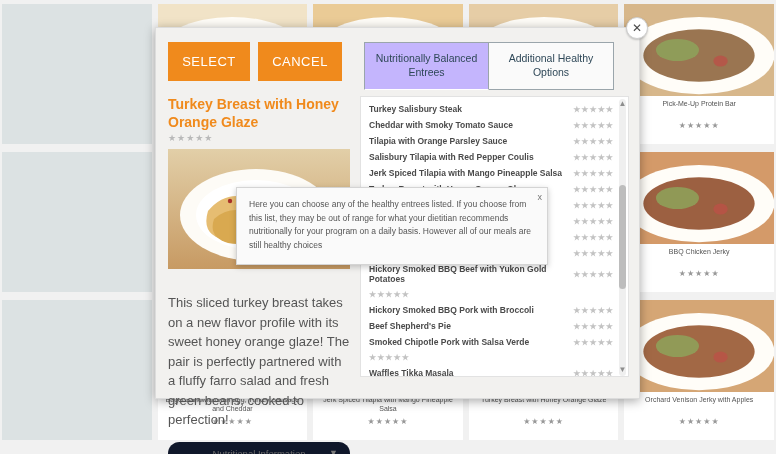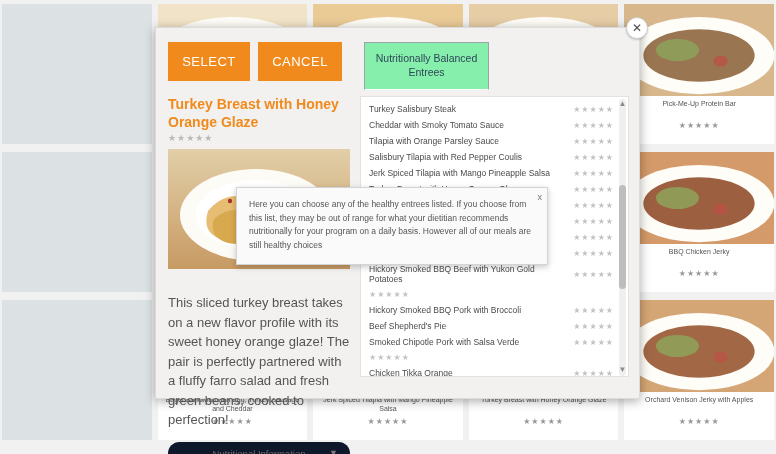--- a/index.html
+++ b/index.html
@@ -120,21 +120,21 @@
     background: #fafafa;
     border: 1px solid #9aa5ab;
     color: #2f4858;
     font-size: 10.5px;
     text-align: center;
     padding: 8px 6px;
     line-height: 1.35;
     cursor: pointer;
   }
   .tab.active {
-    background: #86efac;
+    background: #c4b5fd;
     border-bottom-color: #fff;
   }
   .tab + .tab { border-left: none; }
 
   .modal-body {
     display: flex;
     padding: 4px 10px 0 12px;
     gap: 10px;
     height: 318px;
   }
@@ -209,20 +209,21 @@
     padding: 4px 12px 4px 6px;
   }
   .list-row {
     display: flex;
     align-items: center;
     justify-content: space-between;
     font-size: 8.5px;
     color: #4a4a4a;
     padding: 3px 2px;
     cursor: pointer;
+    font-weight: bold;
   }
   .list-row .nm { flex: 1 1 auto; padding-right: 8px; }
   .list-row .st {
     color: #c3c3c3;
     font-size: 8px;
     letter-spacing: 1px;
     white-space: nowrap;
   }
   .scrollbar {
     position: absolute;
@@ -441,20 +442,21 @@
 
   <div class="modal">
 
     <div class="modal-close">✕</div>
 
     <div class="modal-top">
       <button class="btn-orange">SELECT</button>
       <button class="btn-orange wide">CANCEL</button>
       <div class="tabs">
         <div class="tab active">Nutritionally Balanced Entrees</div>
+        <div class="tab">Additional Healthy Options</div>
       </div>
     </div>
 
     <div class="modal-body">
 
       <div class="detail">
         <div class="detail-title">Turkey Breast with Honey Orange Glaze</div>
         <div class="detail-stars">★★★★★</div>
         <div class="detail-photo">
           <svg class="plate" viewBox="0 0 182 120" preserveAspectRatio="none">
@@ -552,21 +554,21 @@
               <span class="st">★★★★★</span>
             </div>
             <div class="list-row">
               <span class="nm">Smoked Chipotle Pork with Salsa Verde</span>
               <span class="st">★★★★★</span>
             </div>
             <div class="list-row">
               <span class="st">★★★★★</span>
             </div>
             <div class="list-row">
-              <span class="nm">Chicken Tikka Orange</span>
+              <span class="nm">Waffles Tikka Masala</span>
               <span class="st">★★★★★</span>
             </div>
           </div>
         <div class="scrollbar">
           <div class="scrollthumb"></div>
         </div>
         <div class="scroll-arrow" style="top:1px;">▲</div>
         <div class="scroll-arrow" style="bottom:1px;">▼</div>
       </div>
 

